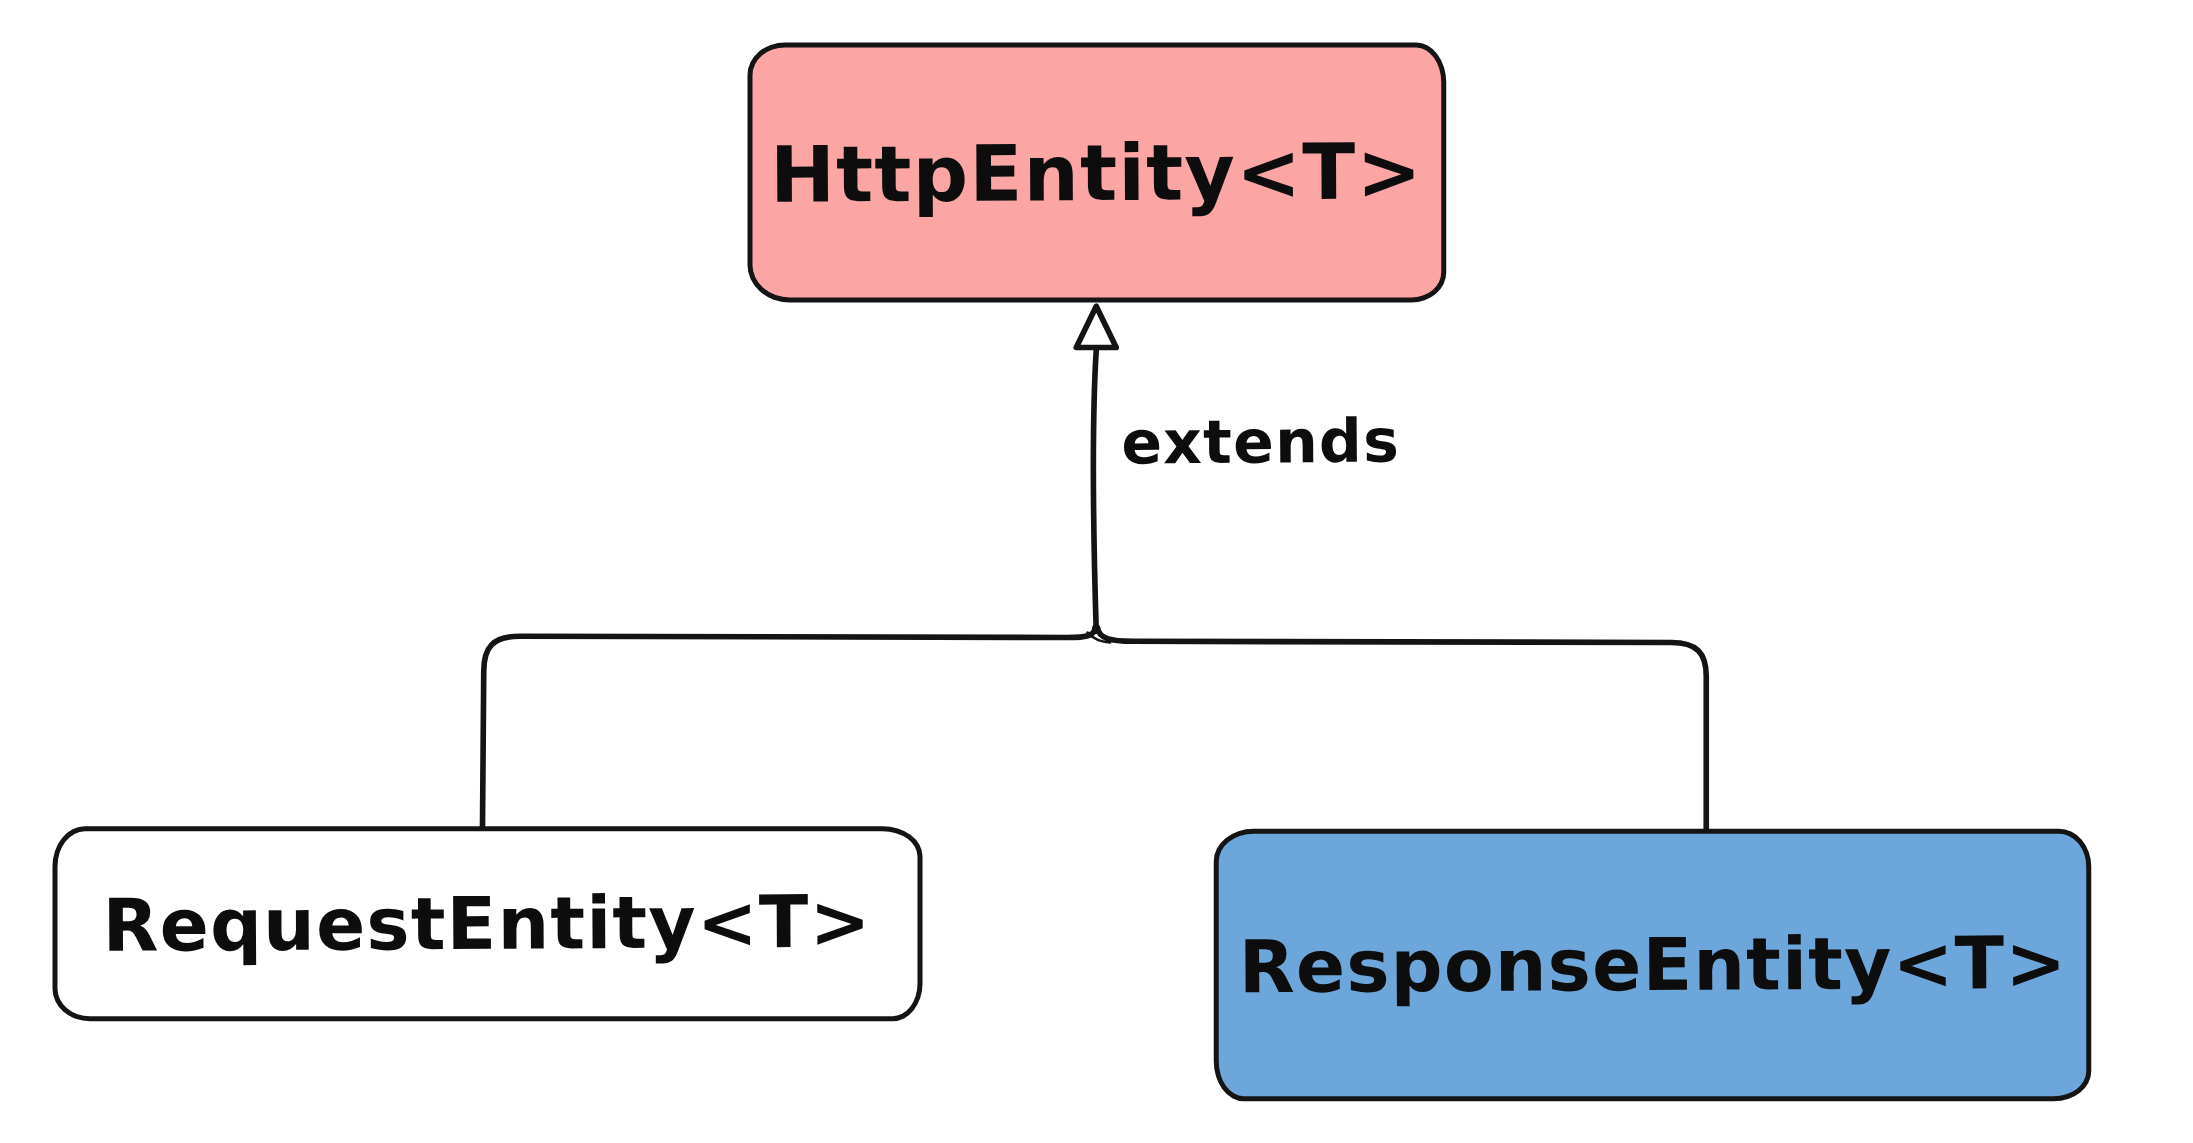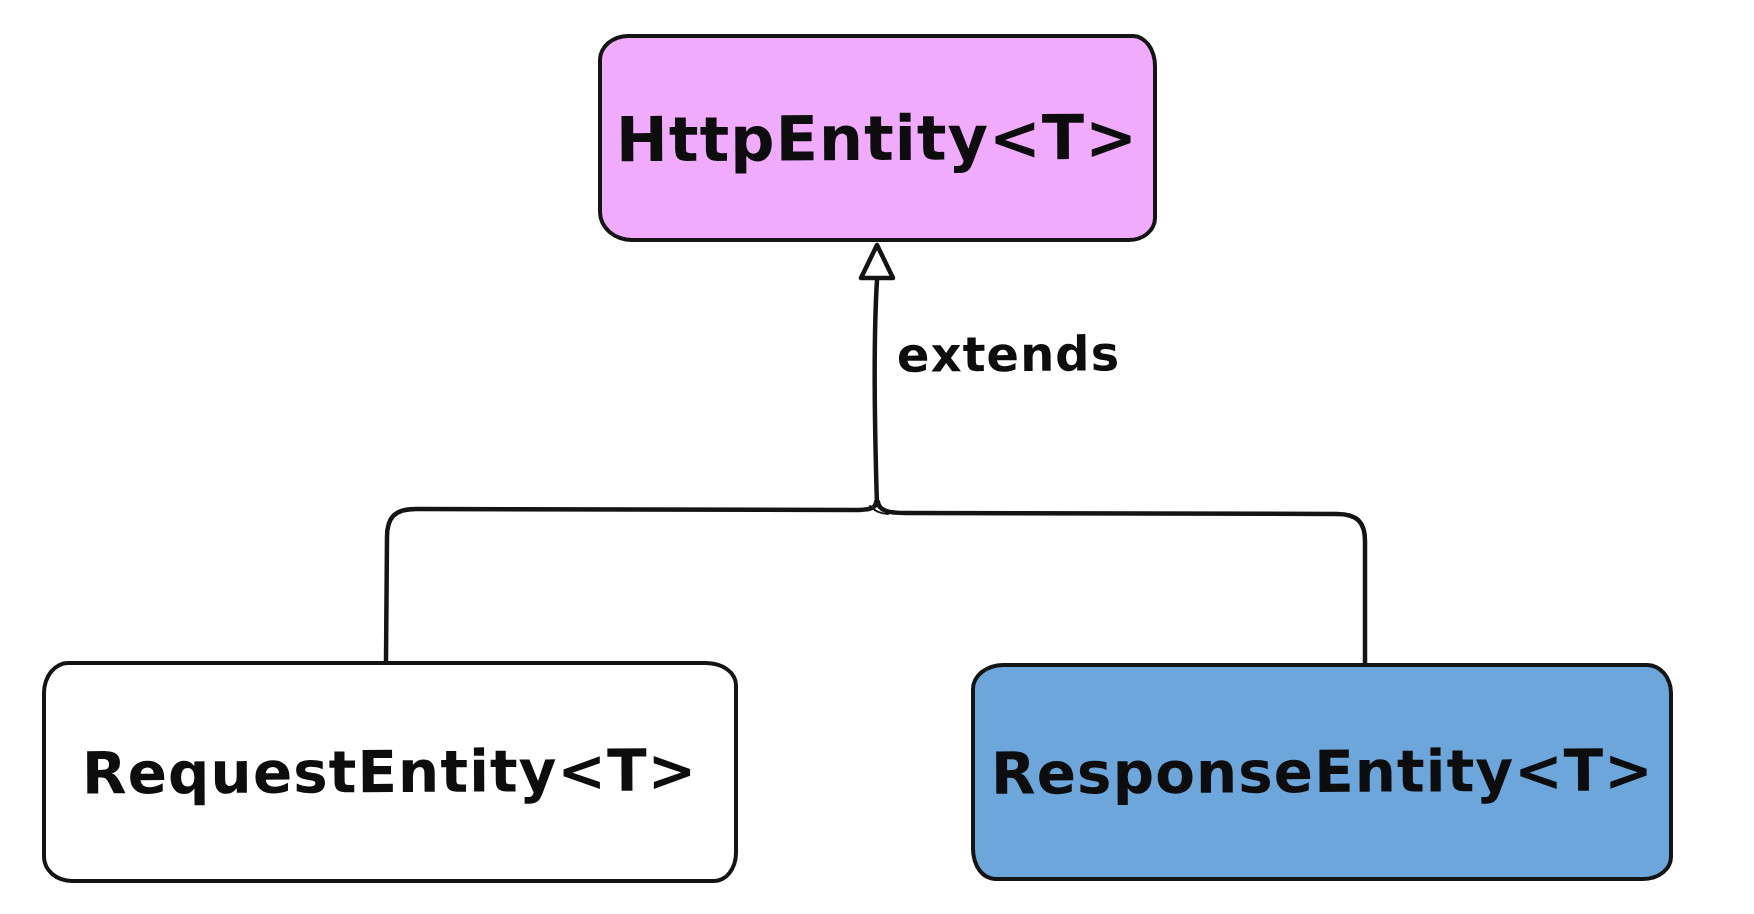--- a/index.html
+++ b/index.html
@@ -38,21 +38,21 @@
     white-space: nowrap;
     transform: rotate(-0.3deg);
   }
   
   .box-top {
     left: 598px; top: 34px; width: 559px; height: 208px;
     border-radius: 30px 24px 28px 34px / 26px 32px 24px 30px;
   }
   .box-top .label { font-size: 62px; }
   .box-left {
-    left: 42px; top: 661px; width: 696px; height: 222px;
+    left: 42px; top: 661px; width: 696px; height: 156px;
     border-radius: 26px 32px 24px 30px / 32px 24px 30px 26px;
   }
   .box-left .label { font-size: 58px; }
   .box-right {
     left: 971px; top: 663px; width: 702px; height: 218px;
     border-radius: 32px 26px 30px 24px / 26px 30px 24px 32px;
   }
   .box-right .label { font-size: 58px; }
   .edge-label {
     position: absolute;
@@ -80,21 +80,21 @@
 
       <path d="M878,502 C879,511 889,513 906,513 L1337,514
                C1357,514 1365,522 1365,541 L1365,663"></path>
 
       <path stroke-width="2" d="M870,506 C876,512 880,513 888,514"></path>
     </g>
 
     <polygon points="877,245 861,278 893,278" fill="#ffffff" stroke="#141414" stroke-width="4.5" stroke-linejoin="round"></polygon>
   </svg>
 
-  <div class="class-box box-top" style="background: #f0abfc;">
+  <div class="class-box box-top" style="background: #fca5a5;">
     <span class="label">HttpEntity&lt;T&gt;</span>
   </div>
 
   <div class="edge-label">extends</div>
 
   <div class="class-box box-left" style="background: rgb(255, 255, 255);">
     <span class="label">RequestEntity&lt;T&gt;</span>
   </div>
 
   <div class="class-box box-right" style="background: rgb(108, 166, 219);">

